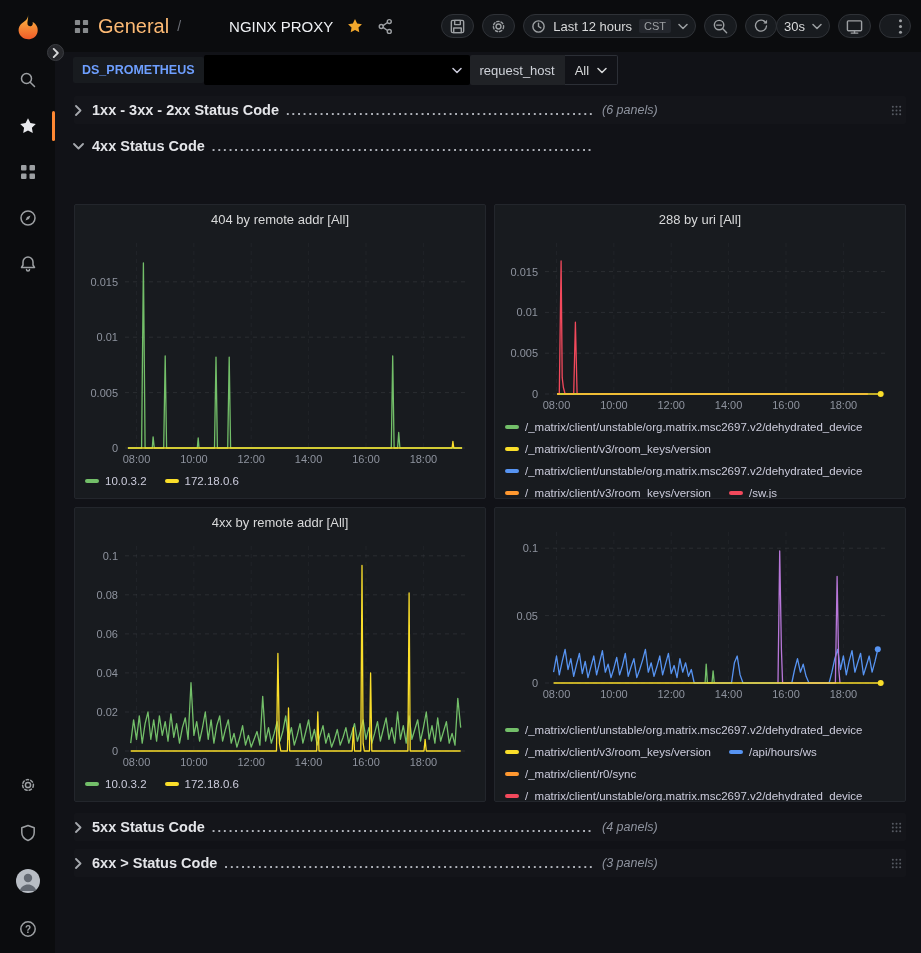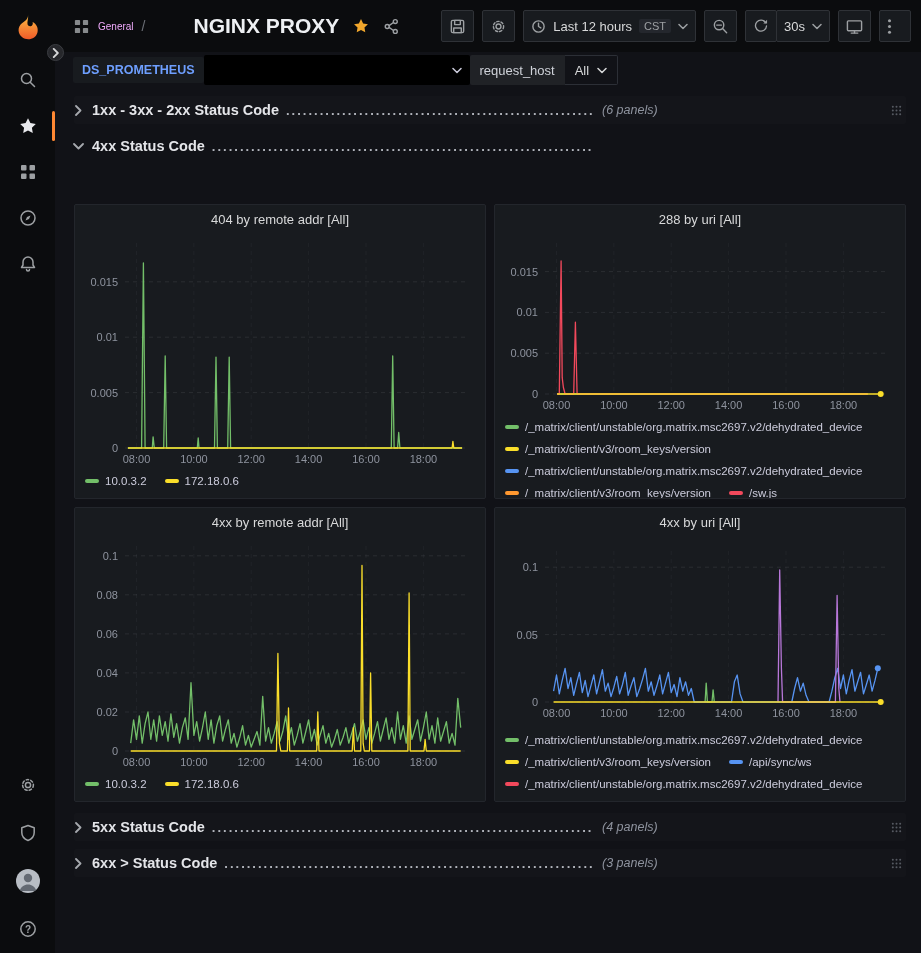--- a/index.html
+++ b/index.html
@@ -23,28 +23,28 @@
   .sidebar-expand { position:absolute; left:47px; top:44px; width:17px; height:17px; border-radius:50%;
                background:#26272b; border:1px solid #3b3d42; color:#d8d9da; padding:0;
                display:flex; align-items:center; justify-content:center; cursor:pointer; z-index:20; }
 
   
   .main { flex:1; display:flex; flex-direction:column; min-width:0; }
 
   .topnav { height:52px; flex-shrink:0; background:#0b0c0e; display:flex; align-items:center;
             justify-content:space-between; padding:0 10px 0 18px; }
   .nav-left { display:flex; align-items:center; gap:8px; color:#9da0a3; }
-  .crumb-section { color:#f0abfc; font-size:10px; cursor:pointer; }
+  .crumb-section { color:#fdba74; font-size:20px; cursor:pointer; }
   .crumb-sep { color:#6c7077; font-size:14px; }
-  .crumb-title { color:#eef0f3; font-size:21px; font-weight:700;padding-left:40px; }
+  .crumb-title { color:#eef0f3; font-size:15px; font-weight:400;padding-left:40px; }
   .star-fav { color:#f2a72c; margin-left:6px; cursor:pointer; display:flex; }
   .share-ic { color:#9da0a3; margin-left:6px; cursor:pointer; display:flex; }
   .nav-right { display:flex; align-items:center; gap:8px; }
-  .tbtn { height:32px; min-width:32px; padding:0 7px; background:#181b1f; border:1px solid #2f3237;
-          border-radius:2px; color:#9da0a3; display:inline-flex; align-items:center; justify-content:space-between;
+  .tbtn { height:24px; min-width:32px; padding:0 7px; background:#181b1f; border:1px solid #2f3237;
+          border-radius:12px; color:#9da0a3; display:inline-flex; align-items:center; justify-content:flex-end;
           gap:7px; cursor:pointer; font-family:inherit; font-size:13px; }
   .trange { color:#d8d9da; }
   .tz { background:#24272d; color:#9da0a3; font-size:11px; padding:1px 5px; border-radius:2px; }
   .btn-group { display:inline-flex; }
   .btn-group .tbtn + .tbtn { margin-left:-1px; }
   .int-label { color:#d8d9da; }
 
   
   .submenu { height:36px; flex-shrink:0; display:flex; align-items:center; padding:0 14px 0 18px; }
   .ds-label { color:#6e9fff; font-size:12.5px; font-weight:600; padding:6px 9px; background:#181b1f;
@@ -497,21 +497,20 @@
                   <span>10.0.3.2</span>
                 </span>
                 <span class="legend-item">
                   <span class="legend-marker" style="background: rgb(250, 222, 42);"></span>
                   <span>172.18.0.6</span>
                 </span>
               </div>
             </div>
         </section>
         <section class="panel">
-          <header class="panel-title">4xx by uri [All]</header>
           <div class="chart-wrap">
               <svg class="chart" viewBox="0 0 398 181">
                 <line x1="55.5" y1="10" x2="55.5" y2="161" stroke="rgba(204,204,220,0.05)" stroke-dasharray="4 4"></line>
                 <text x="55.5" y="176" text-anchor="middle">08:00</text>
                 <line x1="112.9" y1="10" x2="112.9" y2="161" stroke="rgba(204,204,220,0.05)" stroke-dasharray="4 4"></line>
                 <text x="112.9" y="176" text-anchor="middle">10:00</text>
                 <line x1="170.2" y1="10" x2="170.2" y2="161" stroke="rgba(204,204,220,0.05)" stroke-dasharray="4 4"></line>
                 <text x="170.2" y="176" text-anchor="middle">12:00</text>
                 <line x1="227.6" y1="10" x2="227.6" y2="161" stroke="rgba(204,204,220,0.05)" stroke-dasharray="4 4"></line>
                 <text x="227.6" y="176" text-anchor="middle">14:00</text>
@@ -540,21 +539,27 @@
                   <span>/_matrix/client/unstable/org.matrix.msc2697.v2/dehydrated_device</span>
                 </span>
               </div>
               <div class="legend-row">
                 <span class="legend-item">
                   <span class="legend-marker" style="background: rgb(250, 222, 42);"></span>
                   <span>/_matrix/client/v3/room_keys/version</span>
                 </span>
                 <span class="legend-item">
                   <span class="legend-marker" style="background: rgb(87, 148, 242);"></span>
-                  <span>/api/sync/ws</span>
+                  <span>/api/hours/ws</span>
+                </span>
+              </div>
+              <div class="legend-row">
+                <span class="legend-item">
+                  <span class="legend-marker" style="background: rgb(255, 152, 48);"></span>
+                  <span>/_matrix/client/r0/sync</span>
                 </span>
               </div>
               <div class="legend-row">
                 <span class="legend-item">
                   <span class="legend-marker" style="background: rgb(242, 73, 92);"></span>
                   <span>/_matrix/client/unstable/org.matrix.msc2697.v2/dehydrated_device</span>
                 </span>
               </div>
             </div>
         </section>

